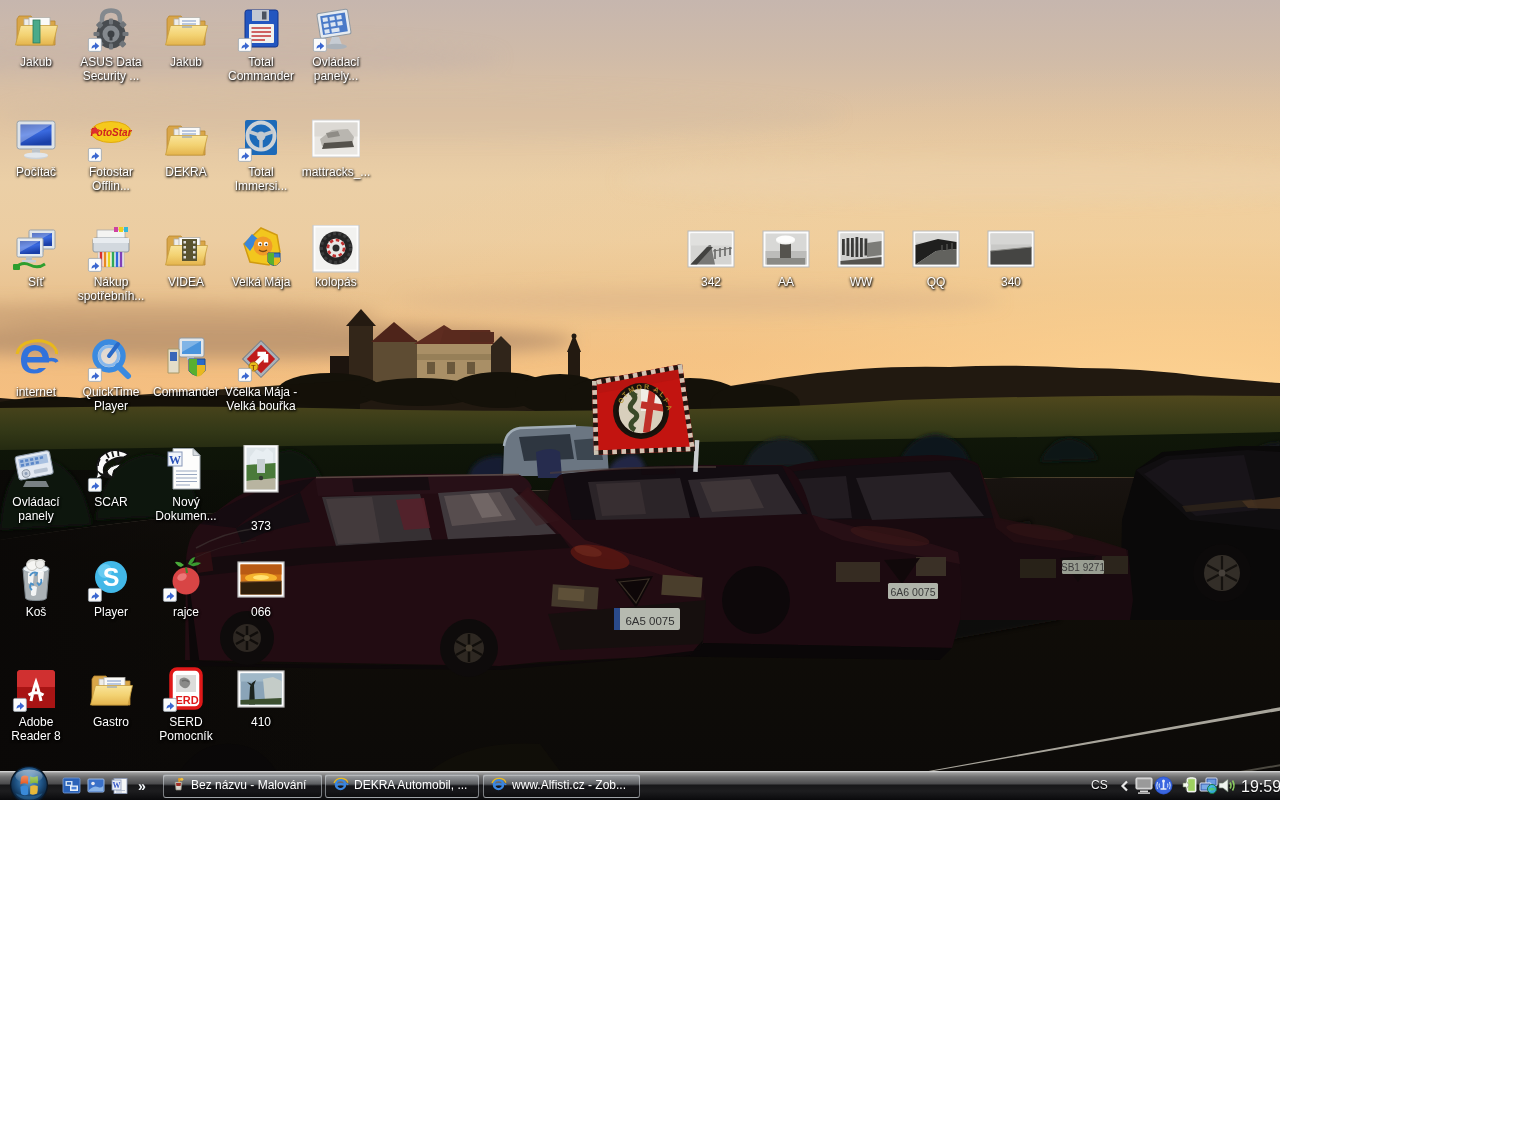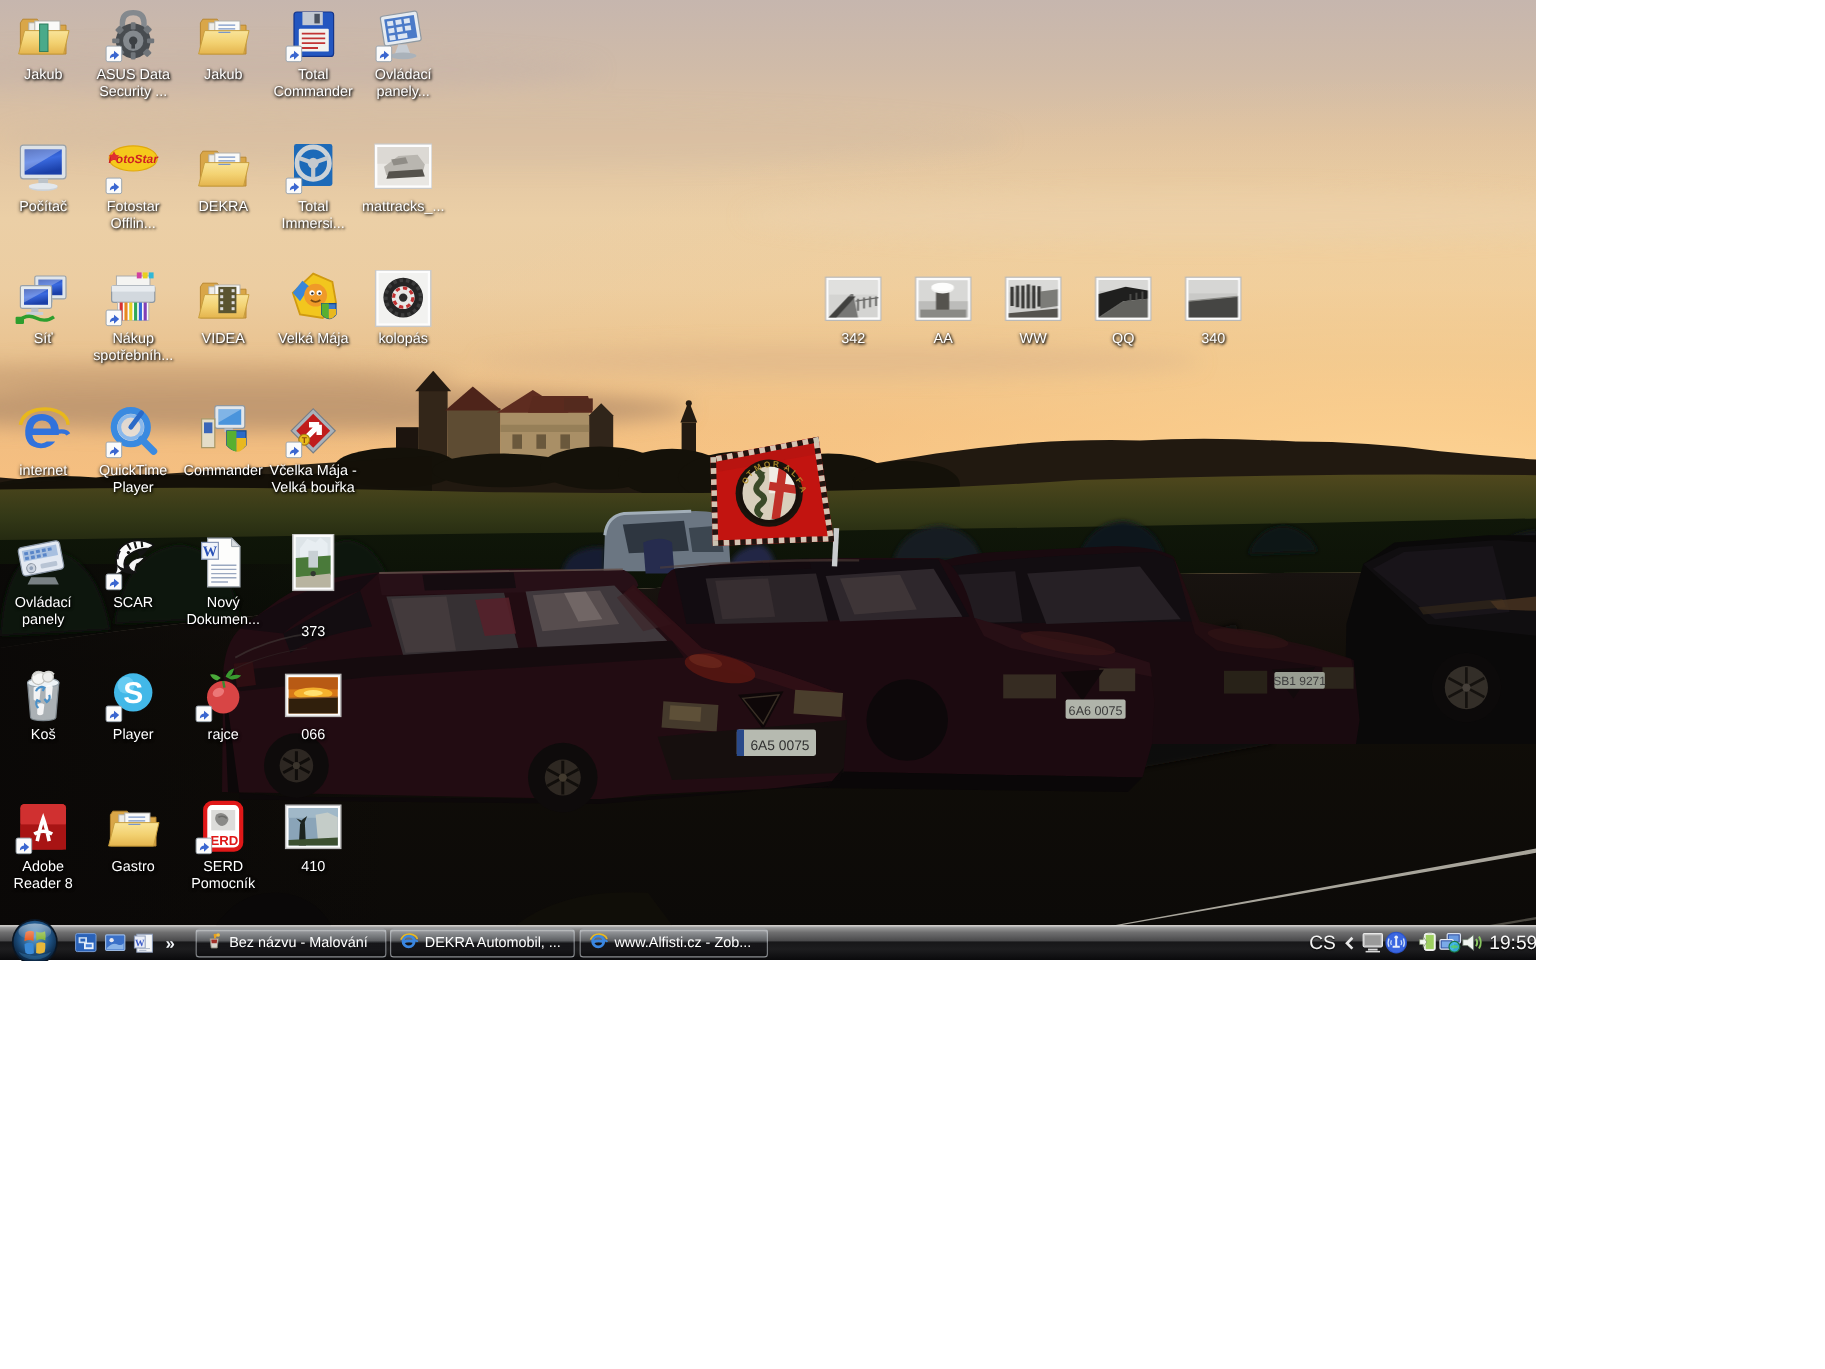--- a/index.html
+++ b/index.html
@@ -746,21 +746,21 @@
 <rect x="52" y="1.5" width="13" height="15" fill="#f4f6f8" stroke="#8a9ab8" stroke-width="0.8"></rect>
 <rect x="50" y="3" width="9" height="10" fill="#e8ecf6" stroke="#8a9ab8" stroke-width="0.8"></rect>
 <text x="54.5" y="11" font-size="8" font-weight="bold" fill="#3a5ac8" text-anchor="middle" font-family="Liberation Serif,serif">W</text>
 <g stroke="#a8b4c8" stroke-width="0.8">
               <path d="M54 13.5 H63 M54 15 H60"></path>
             </g>
 </g>
 <text x="76" y="14" font-size="14" font-weight="bold" fill="#f2f5f8" font-family="Liberation Sans,sans-serif">»</text>
 </svg>
         <div style="position:absolute;right:0;top:0;width:230px;height:29px;z-index:12">
-<span style="position:absolute;left:41px;top:7px;font-size:16px;color:#f2f2f2;text-shadow:0 1px 1px #000">CS</span>
+<span style="position:absolute;left:41px;top:7px;font-size:12px;color:#f2f2f2;text-shadow:0 1px 1px #000">CS</span>
 <svg style="position:absolute;left:69px;top:9px" width="12" height="12" viewBox="0 0 12 12">
             <path d="M8 1.5 L3.5 6 L8 10.5" stroke="#e8e8e8" stroke-width="2.2" fill="none"></path>
           </svg>
 <svg style="position:absolute;left:85px;top:6px" width="18" height="17" viewBox="0 0 18 17">
             <rect x="1" y="1" width="16" height="11" rx="1" fill="#bcbcbc" stroke="#e8e8e8" stroke-width="1"></rect>
             <rect x="2.5" y="2.5" width="13" height="8" fill="#9a9a9a"></rect>
             <rect x="5" y="13.5" width="8" height="1.6" fill="#d8d8d8"></rect>
             <rect x="3" y="15.4" width="12" height="1.4" fill="#d8d8d8"></rect>
           </svg>
 <svg style="position:absolute;left:104px;top:5px" width="19" height="19" viewBox="0 0 19 19">

